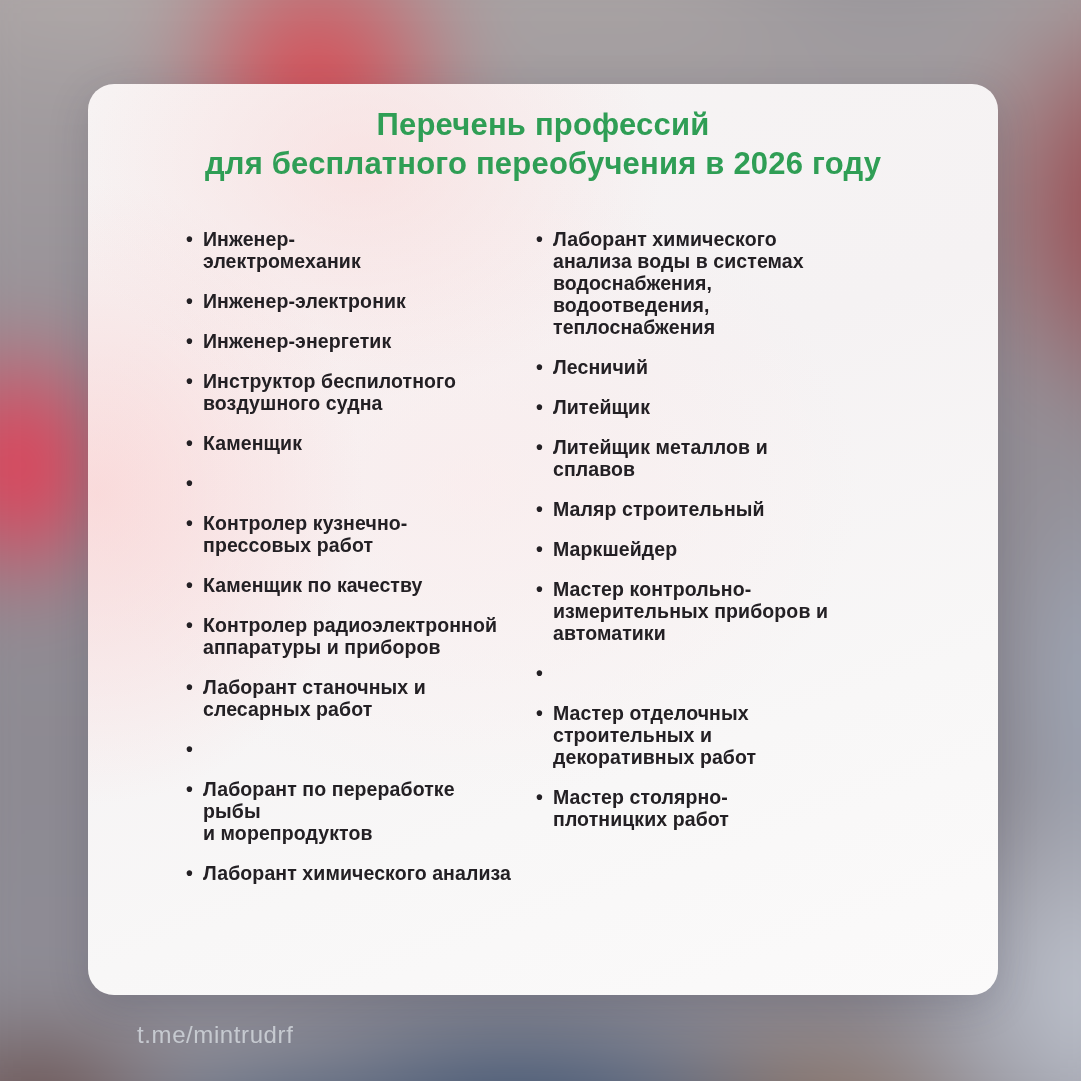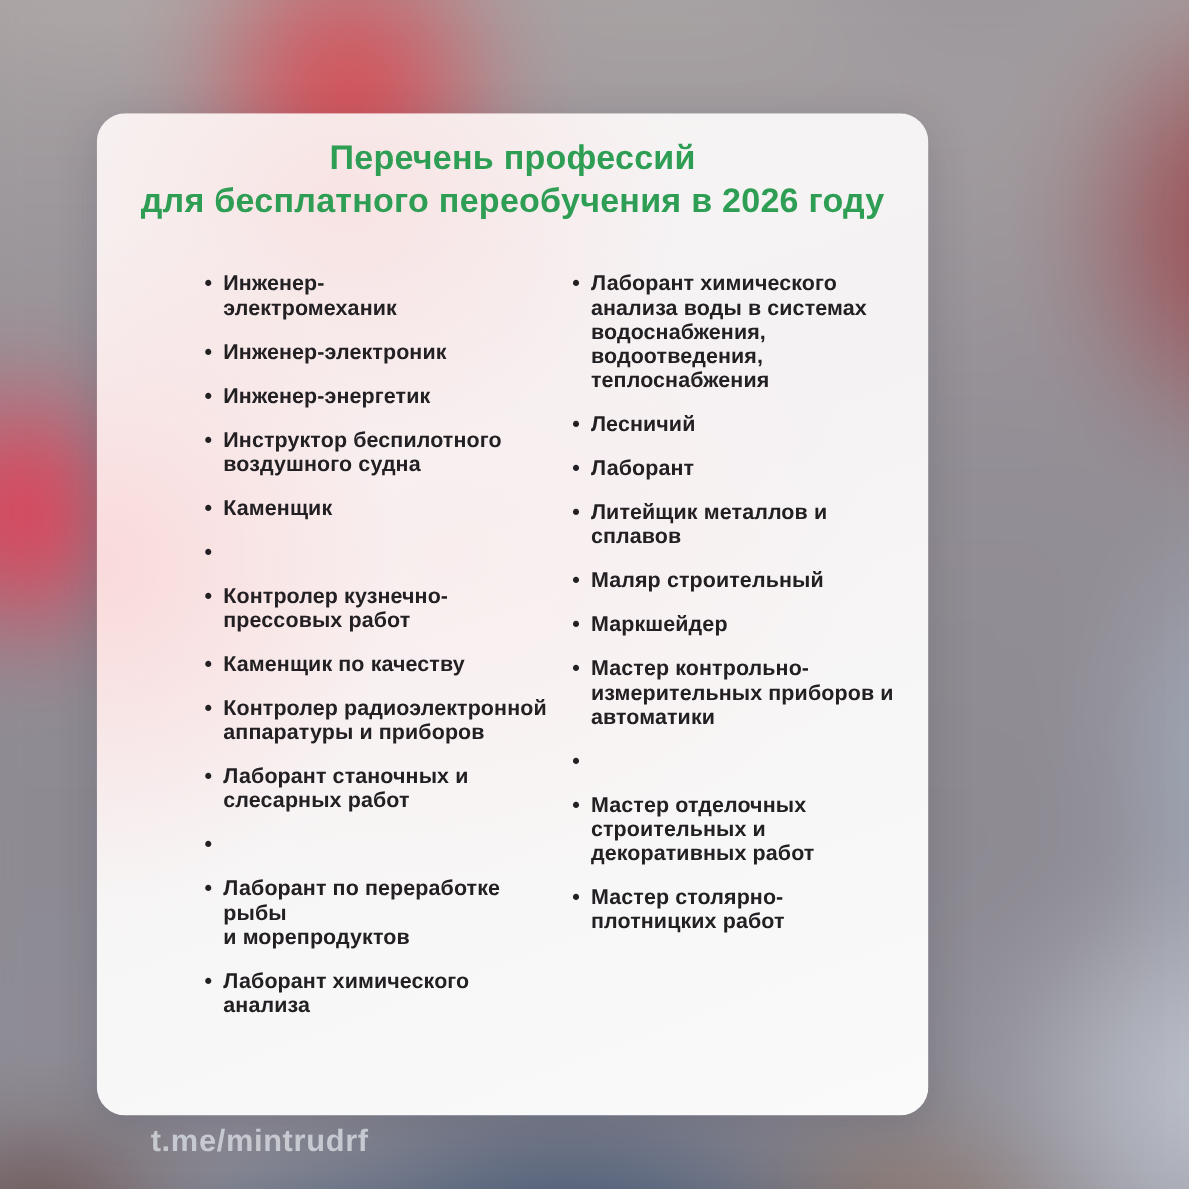--- a/index.html
+++ b/index.html
@@ -20,29 +20,28 @@
       radial-gradient(300px 200px at 14% 2%, #b3abaa 0%, rgba(179,171,170,0) 70%),
       radial-gradient(460px 280px at 48% 102%, #16355e 0%, rgba(22,53,94,0) 72%),
       radial-gradient(220px 170px at 27% 102%, #1c3f66 0%, rgba(28,63,102,0) 70%),
       radial-gradient(230px 150px at 9% 96%, #5f403c 0%, rgba(95,64,60,0) 70%),
       radial-gradient(280px 210px at 72% 99%, #8a6a55 0%, rgba(138,106,85,0) 70%),
       radial-gradient(330px 300px at 97% 86%, #c7cdd8 0%, rgba(199,205,216,0) 75%),
       radial-gradient(260px 340px at 101% 62%, #aab8cc 0%, rgba(170,184,204,0) 75%),
       linear-gradient(180deg, #aba5a5 0%, #948f96 38%, #8d8a92 68%, #8f8e98 100%);
   }
   .card{
-    position:absolute;left:88px;top:84px;width:756px;height:911px;
+    position:absolute;left:88px;top:84px;width:910px;height:911px;
     border-radius:26px;
     background:
       radial-gradient(430px 330px at 30% 9%, rgba(250,213,213,0.55) 0%, rgba(250,213,213,0) 70%),
       radial-gradient(370px 430px at 1% 45%, rgba(252,206,206,0.65) 0%, rgba(252,206,206,0) 72%),
       radial-gradient(520px 420px at 42% 44%, rgba(253,233,233,0.5) 0%, rgba(253,233,233,0) 75%),
       linear-gradient(160deg, #f7f4f4 0%, #f5f2f3 40%, #f8f7f7 72%, #fbfafa 100%);
     box-shadow:0 10px 40px rgba(40,40,60,0.18);
-    margin-top:19px;
   }
   .title{
     margin-top:21px;
     text-align:center;
     color:#2f9e55;
     font-size:31px;line-height:39px;font-weight:700;letter-spacing:0.2px;
   }
   .cols{
     position:absolute;left:0;right:0;top:144px;
     display:flex;align-items:flex-start;
@@ -54,21 +53,21 @@
     margin-bottom:18px;
     color:#232024;
     font-size:19.5px;line-height:22px;font-weight:700;letter-spacing:0.1px;
   }
   .item .b{width:17px;flex:none;}
   .item .t{white-space:pre-line;}
   .sp{margin-top:7px;}
   .tg{
     position:absolute;left:137px;top:1021px;
     color:#ccd0d6;opacity:0.92;
-    font-size:28px;font-weight:700;letter-spacing:0.6px;
+    font-size:24px;font-weight:400;letter-spacing:0.6px;
   }
 </style>
 </head>
 <body>
 
 <div class="bg"></div>
 
 <div class="card">
   <div class="title">
     <div>Перечень профессий</div>
@@ -143,21 +142,21 @@
 водоснабжения,
 водоотведения,
 теплоснабжения</span>
         </div>
       <div class="item">
           <span class="b">•</span>
           <span class="t">Лесничий</span>
         </div>
       <div class="item">
           <span class="b">•</span>
-          <span class="t">Лаборант</span>
+          <span class="t">Литейщик</span>
         </div>
       <div class="item">
           <span class="b">•</span>
           <span class="t">Литейщик металлов и
 сплавов</span>
         </div>
       <div class="item">
           <span class="b">•</span>
           <span class="t">Маляр строительный</span>
         </div>

